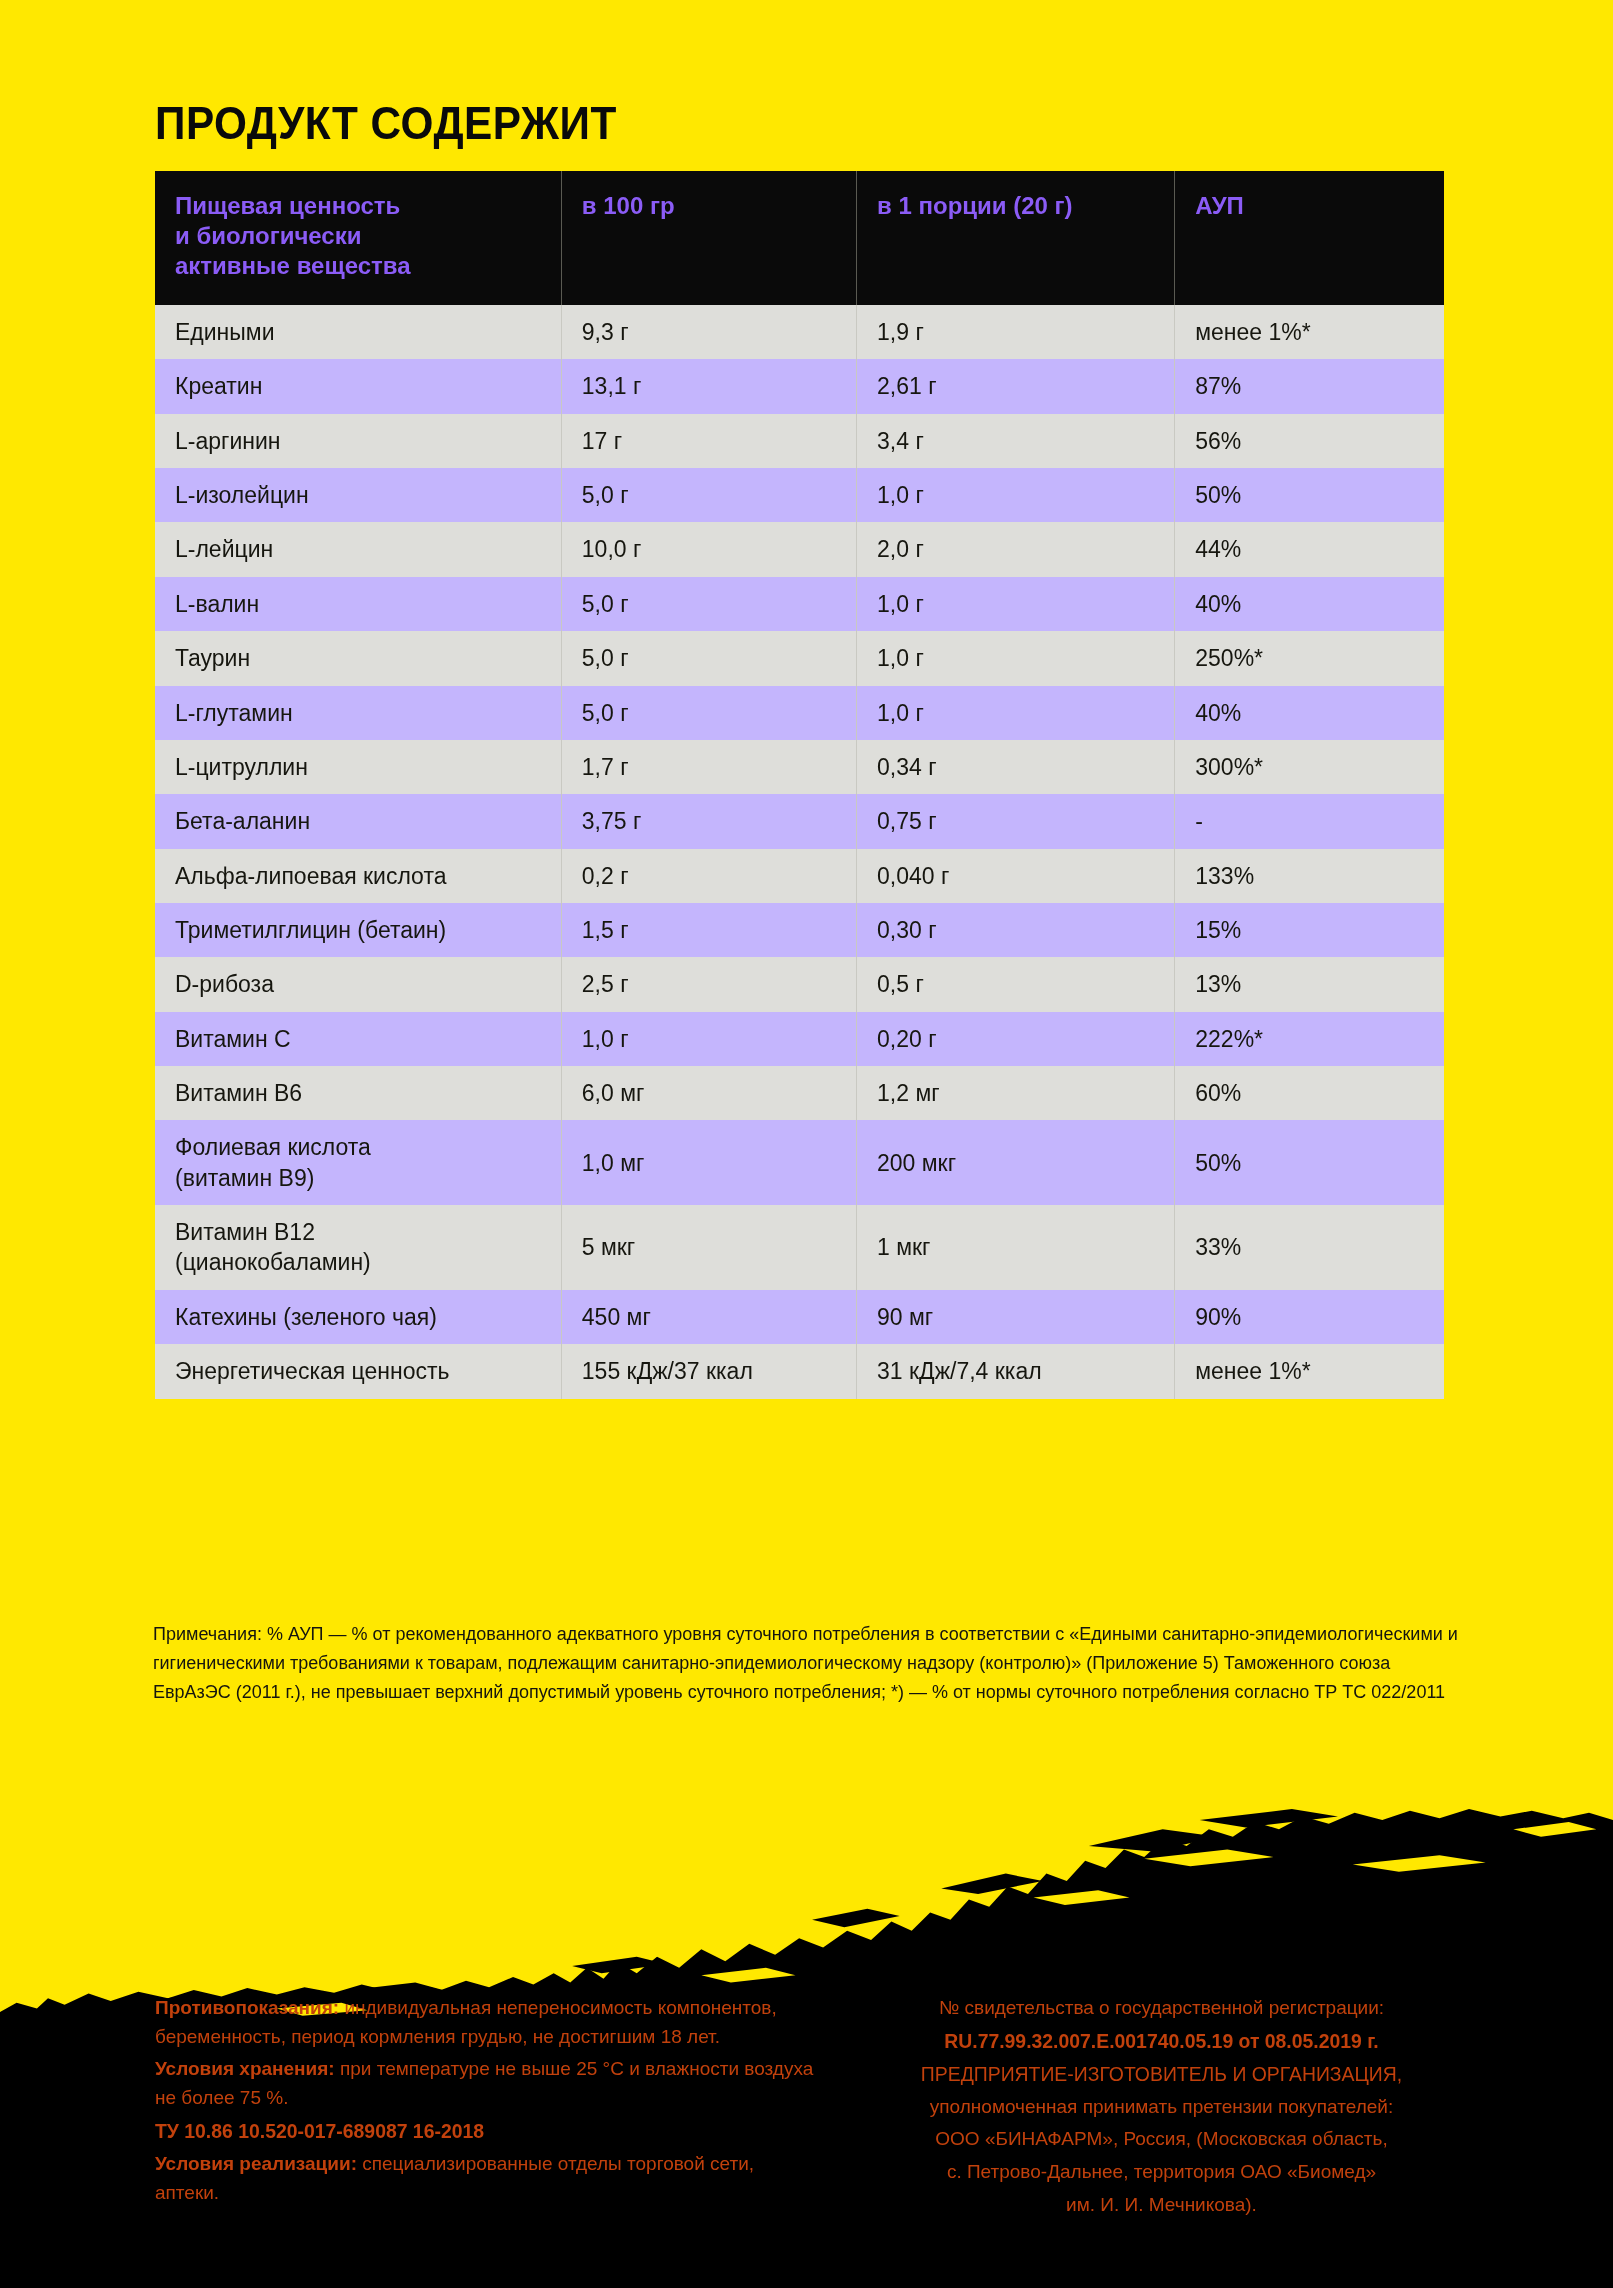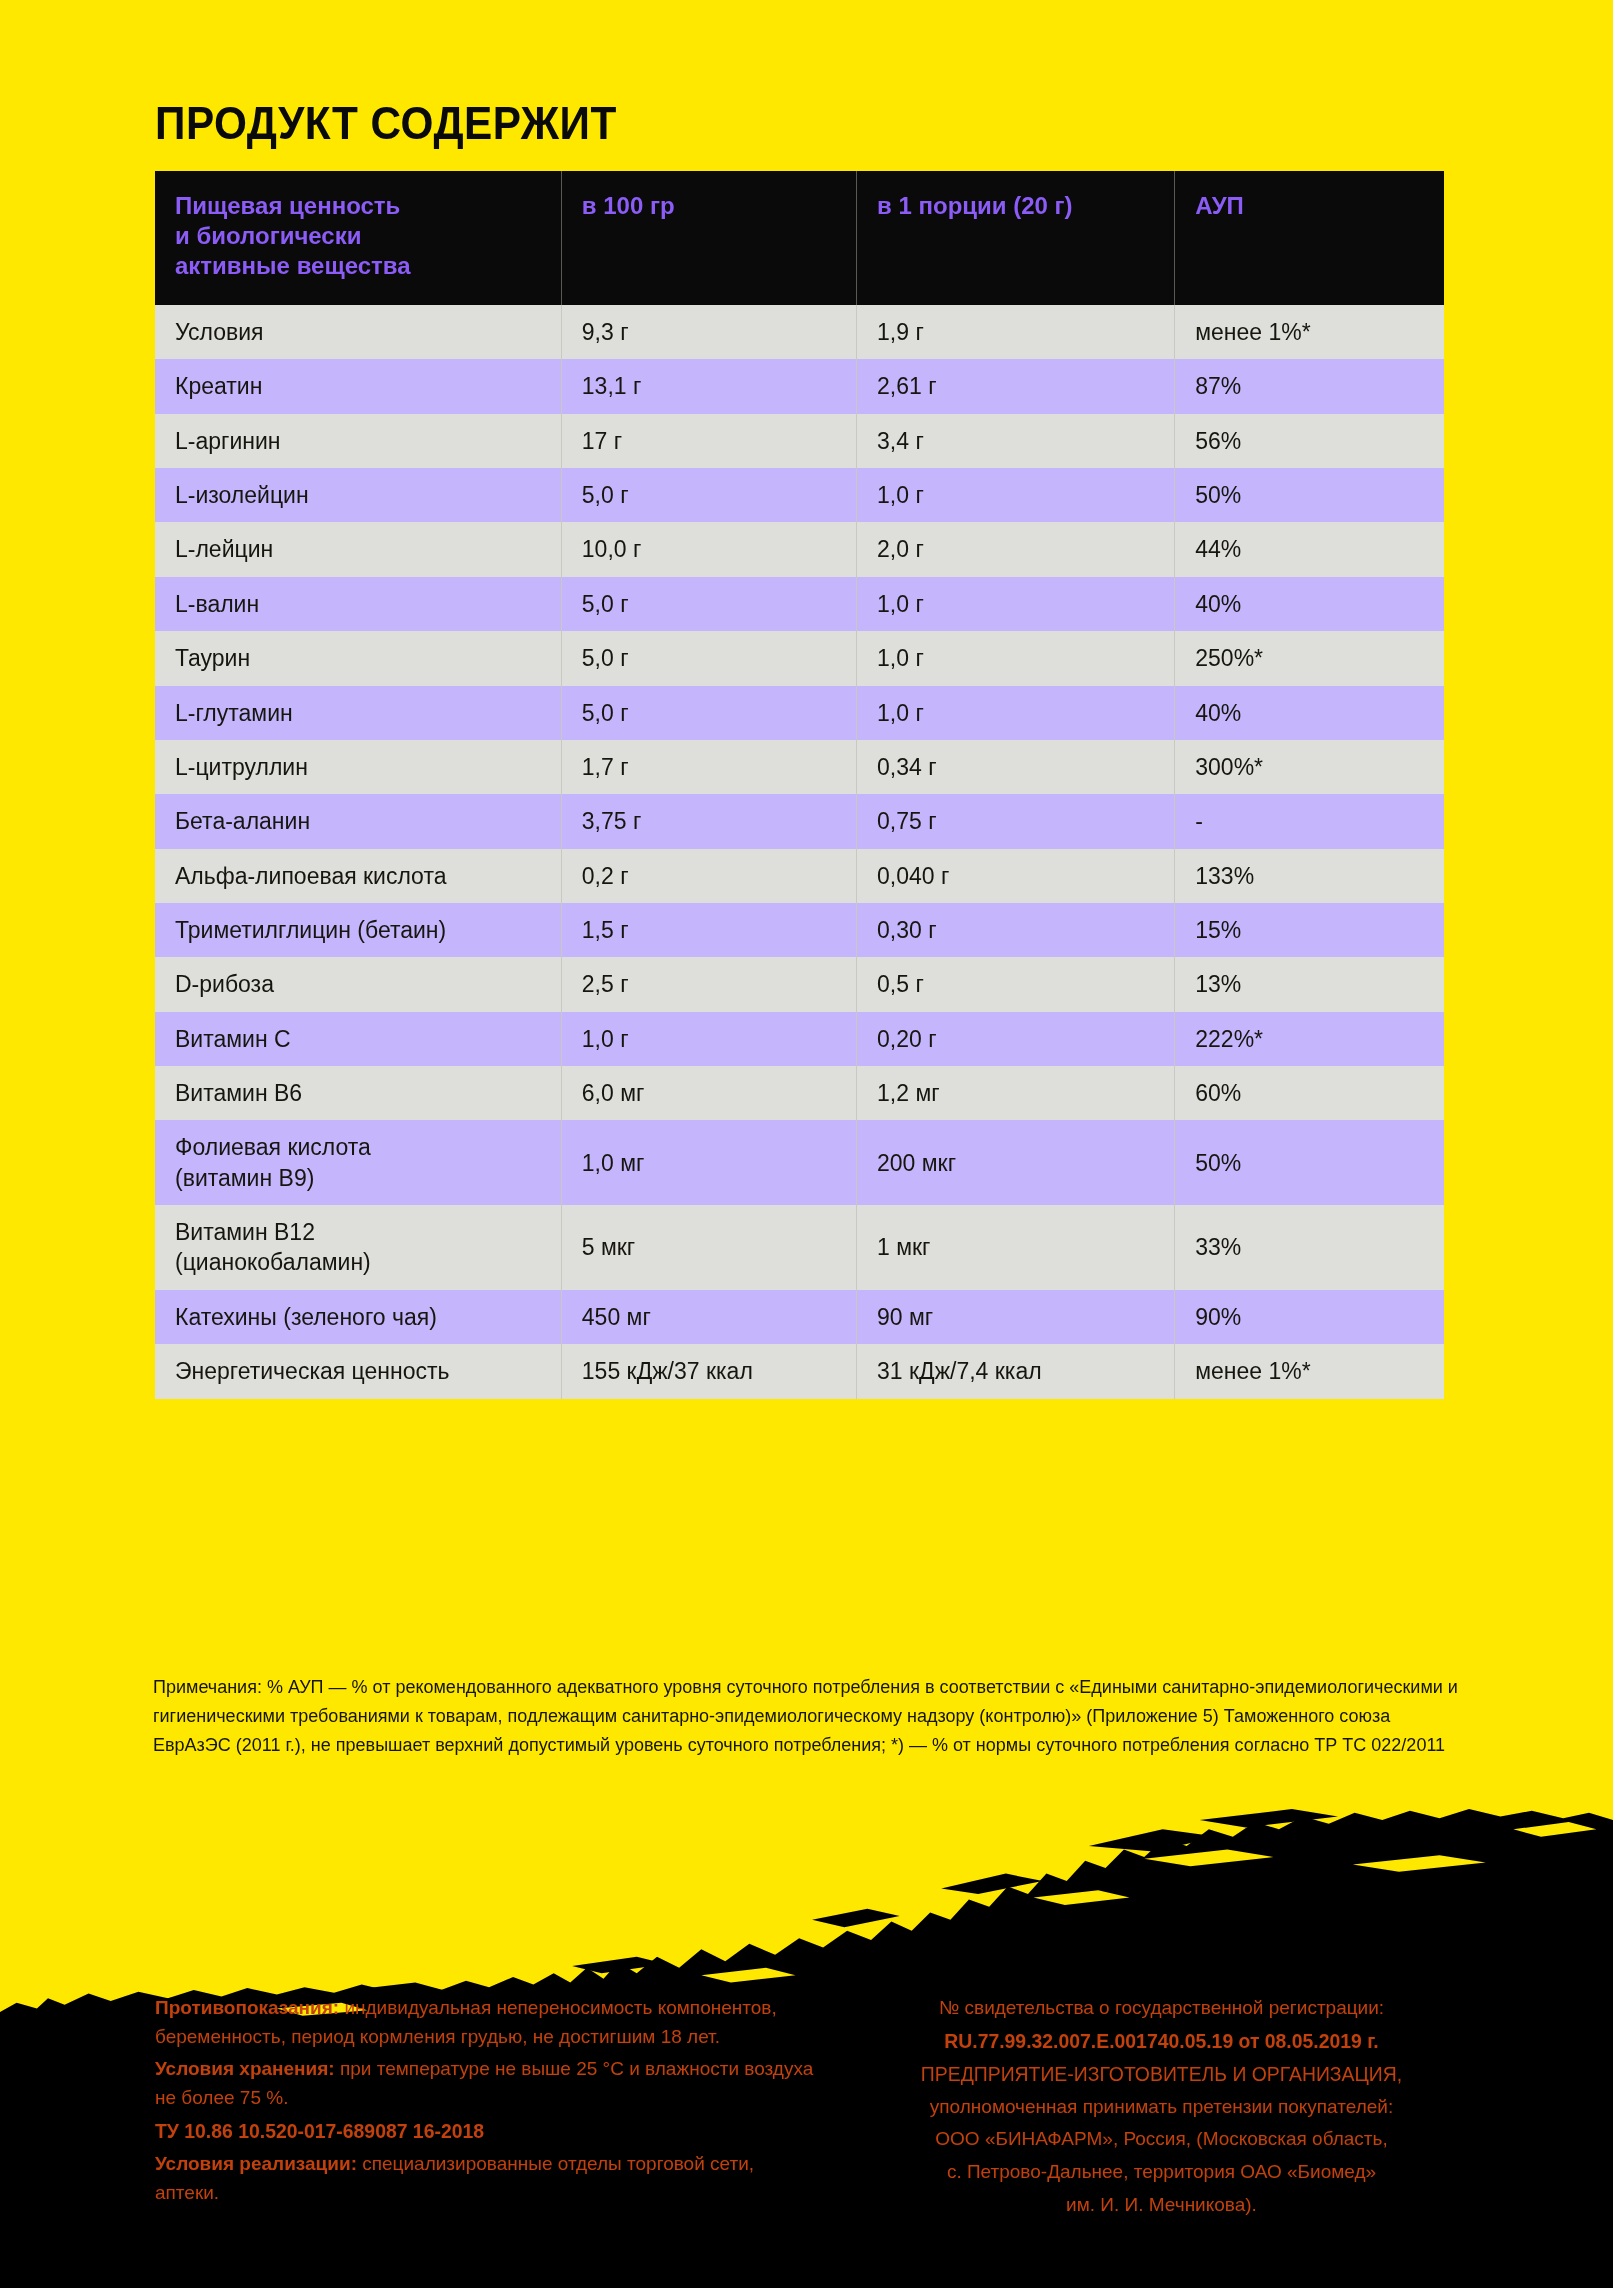--- a/index.html
+++ b/index.html
@@ -78,21 +78,21 @@
   }
   table.nutri tbody td:last-child { border-right: none; }
 
   table.nutri tbody tr.rA td { background: #DEDEDA; }
   table.nutri tbody tr.rB td { background: #c4b5fd; }
 
   
   .footnote {
     position: absolute;
     left: 153px;
-    top: 1673px;
+    top: 1620px;
     width: 1311px;
     font-size: 18px;
     line-height: 1.62;
     color: #15150E;
     font-stretch: condensed;
   }
 
   
   .bottom-black {
     position: absolute;
@@ -159,21 +159,21 @@
             <span>и биологически</span><br>
             <span>активные вещества</span>
           </th>
           <th>в 100 гр</th>
           <th>в 1 порции (20 г)</th>
           <th>АУП</th>
         </tr>
       </thead>
       <tbody id="nutri-body">
           <tr class="rA">
-            <td>Условия</td>
+            <td>Едиными</td>
             <td>9,3 г</td>
             <td>1,9 г</td>
             <td>менее 1%*</td>
           </tr>
           <tr class="rB">
             <td>Креатин</td>
             <td>13,1 г</td>
             <td>2,61 г</td>
             <td>87%</td>
           </tr>

